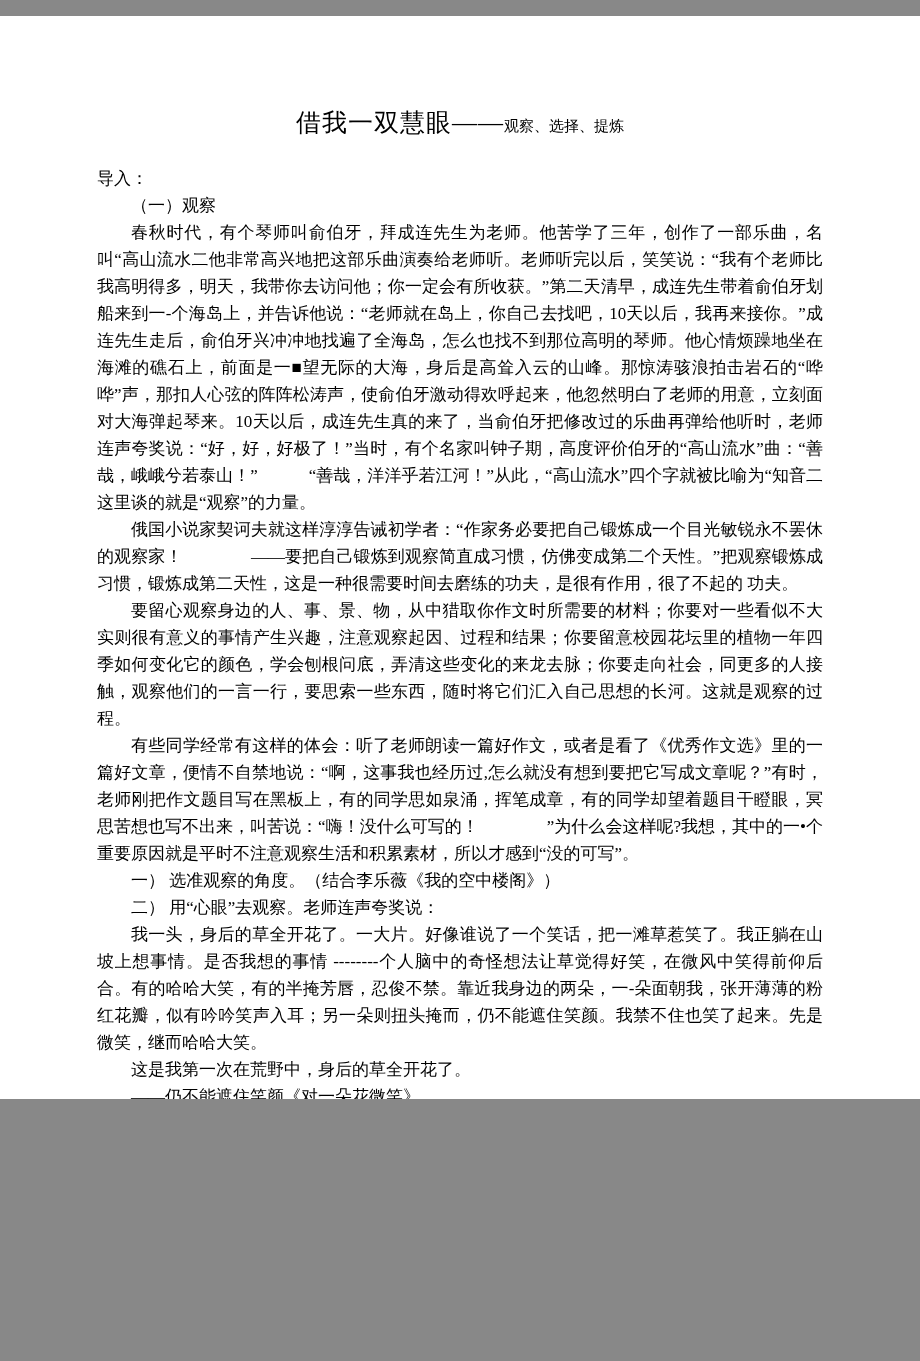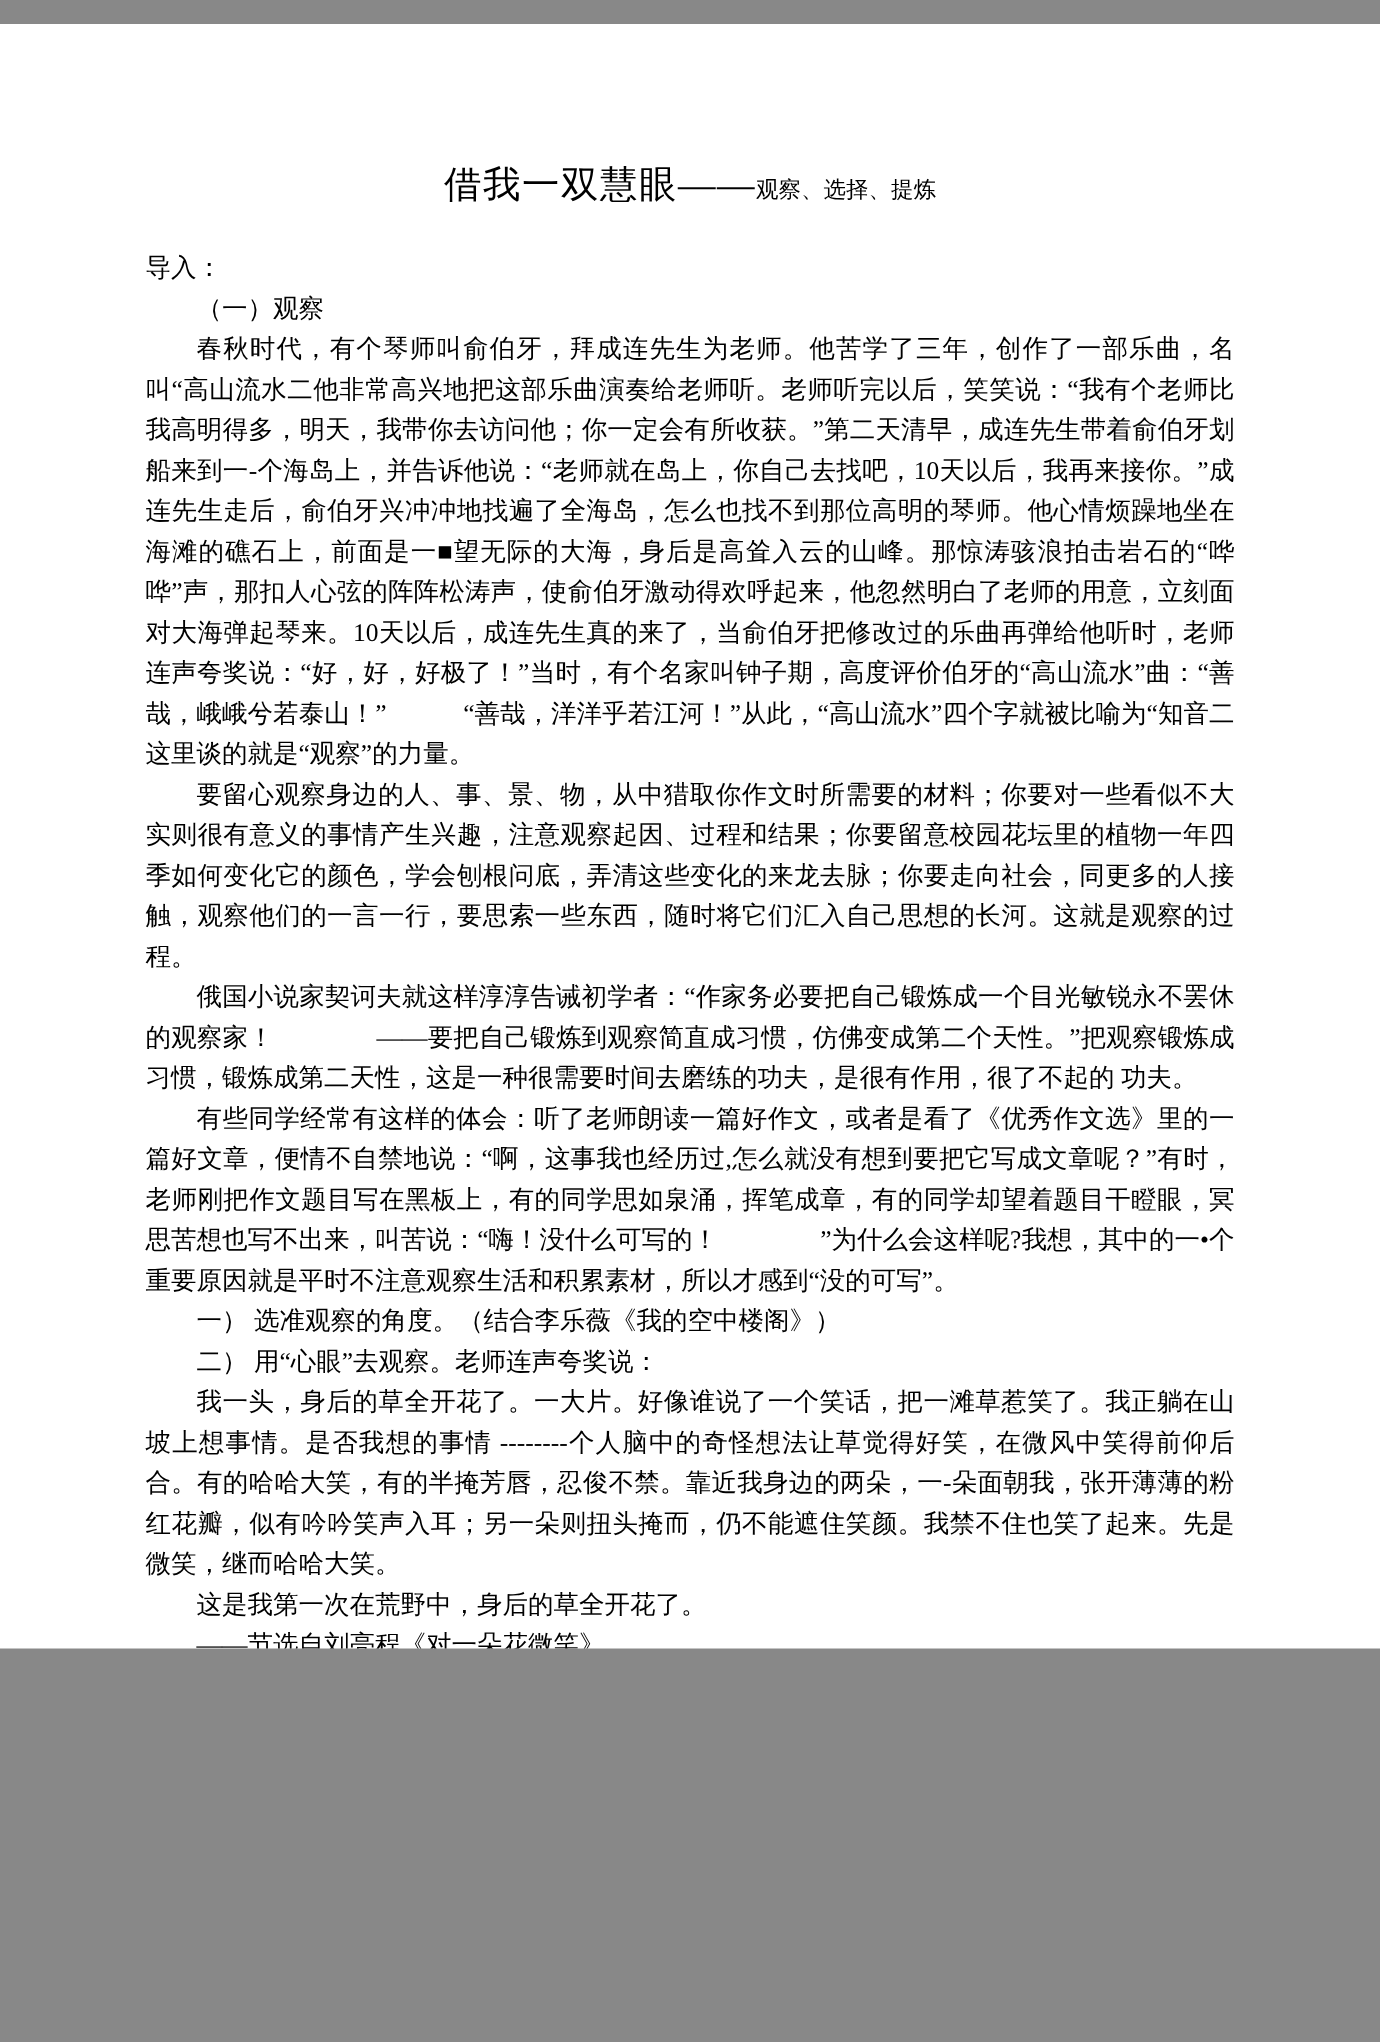--- a/index.html
+++ b/index.html
@@ -50,24 +50,24 @@
 <body>
 
 <div class="page">
   <h1 class="doc-title">
     <span class="title-main">借我一双慧眼——</span><span class="title-sub">观察、选择、提炼</span>
   </h1>
   <div class="doc-body">
       <p class="flush">导入：</p>
       <p class="indent2">（一）观察</p>
       <p class="indent2">春秋时代，有个琴师叫俞伯牙，拜成连先生为老师。他苦学了三年，创作了一部乐曲，名叫“高山流水二他非常高兴地把这部乐曲演奏给老师听。老师听完以后，笑笑说：“我有个老师比我高明得多，明天，我带你去访问他；你一定会有所收获。”第二天清早，成连先生带着俞伯牙划船来到一-个海岛上，并告诉他说：“老师就在岛上，你自己去找吧，10天以后，我再来接你。”成连先生走后，俞伯牙兴冲冲地找遍了全海岛，怎么也找不到那位高明的琴师。他心情烦躁地坐在海滩的礁石上，前面是一■望无际的大海，身后是高耸入云的山峰。那惊涛骇浪拍击岩石的“哗哗”声，那扣人心弦的阵阵松涛声，使俞伯牙激动得欢呼起来，他忽然明白了老师的用意，立刻面对大海弹起琴来。10天以后，成连先生真的来了，当俞伯牙把修改过的乐曲再弹给他听时，老师连声夸奖说：“好，好，好极了！”当时，有个名家叫钟子期，高度评价伯牙的“高山流水”曲：“善哉，峨峨兮若泰山！”　　　“善哉，洋洋乎若江河！”从此，“高山流水”四个字就被比喻为“知音二这里谈的就是“观察”的力量。</p>
+      <p class="indent2">俄国小说家契诃夫就这样淳淳告诫初学者：“作家务必要把自己锻炼成一个目光敏锐永不罢休的观察家！　　　　——要把自己锻炼到观察简直成习惯，仿佛变成第二个天性。”把观察锻炼成习惯，锻炼成第二天性，这是一种很需要时间去磨练的功夫，是很有作用，很了不起的 功夫。</p>
       <p class="indent2">要留心观察身边的人、事、景、物，从中猎取你作文时所需要的材料；你要对一些看似不大实则很有意义的事情产生兴趣，注意观察起因、过程和结果；你要留意校园花坛里的植物一年四季如何变化它的颜色，学会刨根问底，弄清这些变化的来龙去脉；你要走向社会，同更多的人接触，观察他们的一言一行，要思索一些东西，随时将它们汇入自己思想的长河。这就是观察的过程。</p>
-      <p class="indent2">俄国小说家契诃夫就这样淳淳告诫初学者：“作家务必要把自己锻炼成一个目光敏锐永不罢休的观察家！　　　　——要把自己锻炼到观察简直成习惯，仿佛变成第二个天性。”把观察锻炼成习惯，锻炼成第二天性，这是一种很需要时间去磨练的功夫，是很有作用，很了不起的 功夫。</p>
       <p class="indent2">有些同学经常有这样的体会：听了老师朗读一篇好作文，或者是看了《优秀作文选》里的一篇好文章，便情不自禁地说：“啊，这事我也经历过,怎么就没有想到要把它写成文章呢？”有时，老师刚把作文题目写在黑板上，有的同学思如泉涌，挥笔成章，有的同学却望着题目干瞪眼，冥思苦想也写不出来，叫苦说：“嗨！没什么可写的！　　　　”为什么会这样呢?我想，其中的一•个重要原因就是平时不注意观察生活和积累素材，所以才感到“没的可写”。</p>
       <p class="indent2">一） 选准观察的角度。（结合李乐薇《我的空中楼阁》）</p>
       <p class="indent2">二） 用“心眼”去观察。老师连声夸奖说：</p>
       <p class="indent2">我一头，身后的草全开花了。一大片。好像谁说了一个笑话，把一滩草惹笑了。我正躺在山坡上想事情。是否我想的事情 --------个人脑中的奇怪想法让草觉得好笑，在微风中笑得前仰后合。有的哈哈大笑，有的半掩芳唇，忍俊不禁。靠近我身边的两朵，一-朵面朝我，张开薄薄的粉红花瓣，似有吟吟笑声入耳；另一朵则扭头掩而，仍不能遮住笑颜。我禁不住也笑了起来。先是微笑，继而哈哈大笑。</p>
       <p class="indent2">这是我第一次在荒野中，身后的草全开花了。</p>
-      <p class="indent2">——节选自刘亮程《对一朵花微笑》</p>
+      <p class="indent2">——仍不能遮住笑颜《对一朵花微笑》</p>
       <p class="indent1">（二）选材</p>
       <p class="indent2">1.　  选择自己熟悉的材料（举例杨绛《老王》）</p>
     </div>
 </div>
 
 </body></html>

